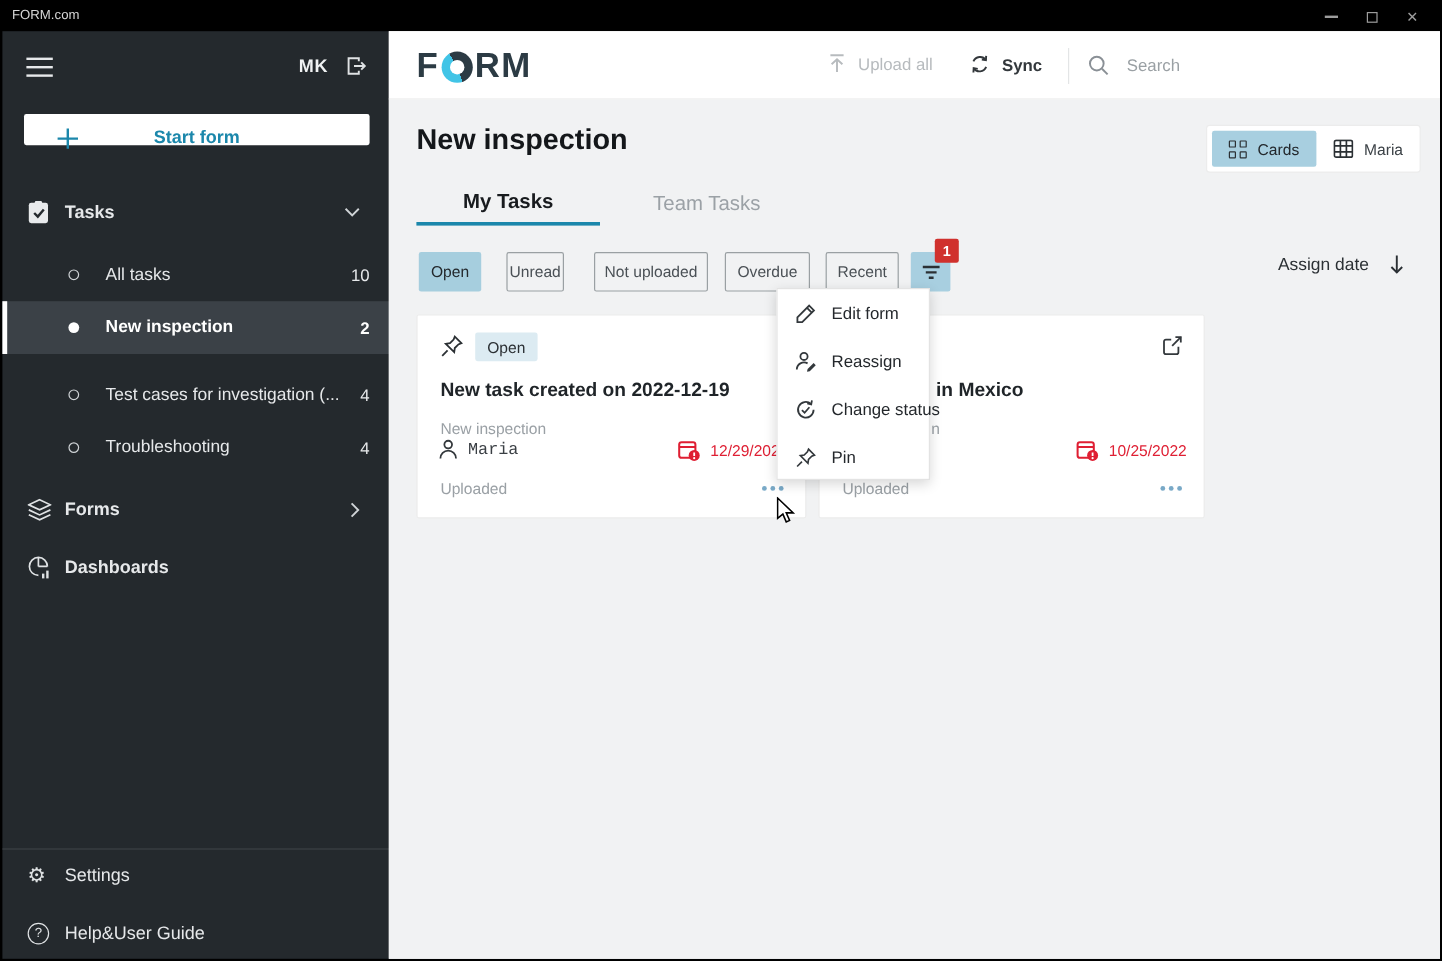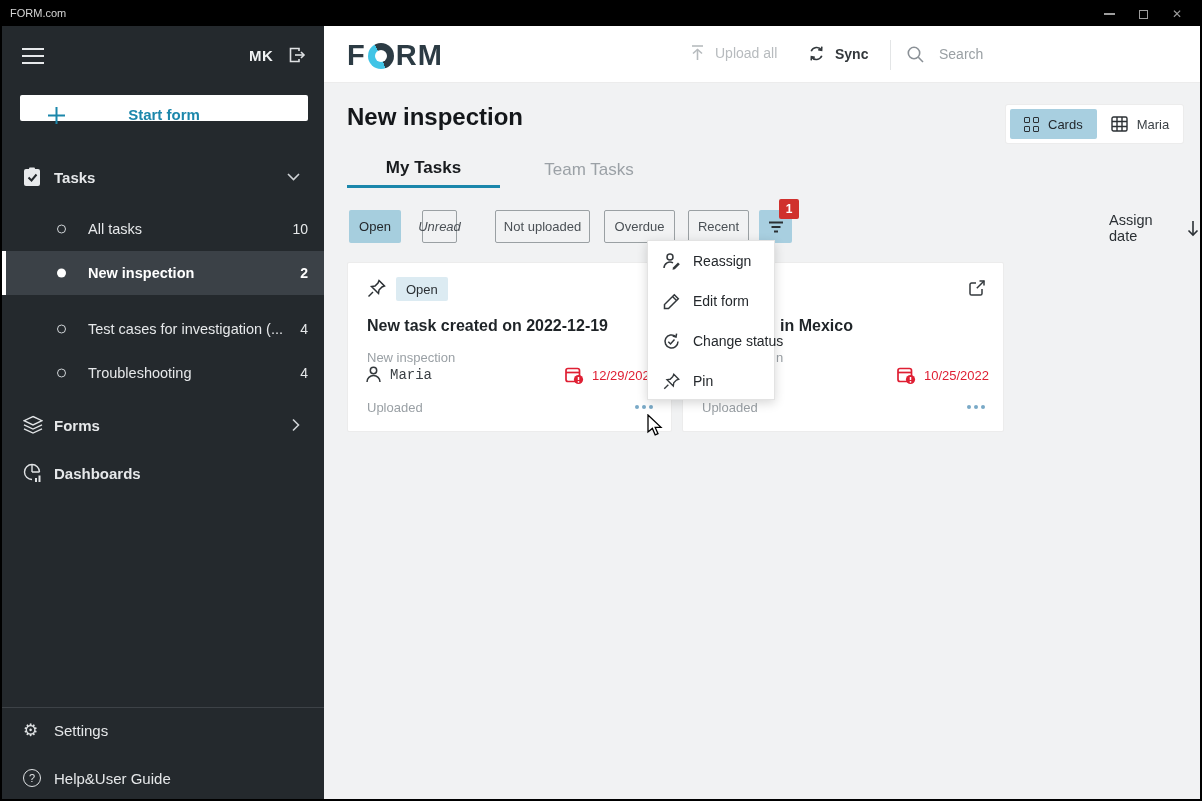--- a/index.html
+++ b/index.html
@@ -66,27 +66,27 @@
   .gridicon i { width:6px; height:6px; border:1.5px solid #2b3034; border-radius:1px; }
 
   .tab { position:absolute; top:68px; height:37px; display:flex; align-items:center; justify-content:center; cursor:pointer; }
   .tab-my { left:23px; width:153px; font-size:17px; font-weight:bold; color:#181b1e; border-bottom:3px solid #1b87ab; }
   .tab-team { left:176px; width:178px; font-size:17px; color:#9ba1a6; }
 
   .chip { position:absolute; top:127px; height:33px; display:flex; align-items:center; justify-content:center; font-size:13px; border-radius:2px; cursor:pointer; }
   .chip-active { background:#a6cede; color:#23282c; border:none; }
   .chip-plain { background:transparent; border:1px solid #9aa0a3; color:#4a5055; }
   .chip-0 { left:25px; width:52px; }
-  .chip-1 { left:98px; width:35px;font-style:italic; }
+  .chip-1 { left:98px; width:48px; }
   .chip-2 { left:171px; width:95px; }
   .chip-3 { left:280px; width:71px; }
   .chip-4 { left:364px; width:61px; }
   .filter-btn { position:absolute; left:435px; top:127px; width:33px; height:33px; background:#a8cfe0; border-radius:2px; border:none; display:flex; align-items:center; justify-content:center; cursor:pointer; }
   .filter-badge { position:absolute; left:455px; top:116px; min-width:20px; height:20px; background:#d0312d; color:#fff; font-size:12px; font-weight:bold; display:flex; align-items:center; justify-content:center; border-radius:2px; padding:0 4px; }
-  .sort-wrap { position:absolute; left:741px; top:129px; display:flex; align-items:center; gap:16px; cursor:pointer;margin-left:44px; }
+  .sort-wrap { position:absolute; left:741px; top:129px; display:flex; align-items:center; gap:16px; cursor:pointer; }
   .sort-label { font-size:14.5px; color:#2b3034; }
 
   
   .card { position:absolute; top:179px; height:170px; background:#fff; border:1px solid #ececec; border-radius:2px; }
   .card-1 { left:23px; width:325px; }
   .card-2 { left:358px; width:322px; }
   .pin-top { position:absolute; left:18px; top:15px; }
   .status-badge { position:absolute; left:48px; top:14px; height:24px; padding:0 10px; background:#dcebf2; border-radius:2px; font-size:13px; color:#2b3034; display:flex; align-items:center; }
   .card-title { position:absolute; left:19px; top:54px; font-size:16px; font-weight:bold; color:#1f2428; white-space:nowrap; }
   .card-sub { position:absolute; left:19px; top:87px; font-size:13px; color:#9aa0a5; }
@@ -386,42 +386,42 @@
         <div class="more-dots">
             <i></i>
             <i></i>
             <i></i>
           </div>
       </div>
 
       <div class="ctx-menu">
         <div class="ctx-item">
           <span>
+            <svg width="19" height="19" viewBox="0 0 19 19" fill="none" stroke="#33383c" stroke-width="1.5">
+                <path d="M12.3 2.7 l4 4 L6.5 16.5 H2.5 v-4 Z"></path>
+                <path d="M10.5 4.5 l4 4"></path>
+              </svg>
+          </span>
+          <span>Edit form</span>
+        </div>
+        <div class="ctx-item">
+          <span>
             <svg width="19" height="19" viewBox="0 0 19 19">
                 <g fill="none" stroke="#33383c" stroke-width="1.5">
                   <circle cx="8" cy="5" r="3"></circle>
                   <path d="M2 16 a6 6 0 0 1 9 -5.2"></path>
                 </g>
                 <path d="M11 15.5 l5 -5 l1.8 1.8 l-5 5 l-2.3 0.5 Z" fill="#33383c"></path>
               </svg>
           </span>
           <span>Reassign</span>
         </div>
         <div class="ctx-item">
           <span>
             <svg width="19" height="19" viewBox="0 0 19 19" fill="none" stroke="#33383c" stroke-width="1.5">
-                <path d="M12.3 2.7 l4 4 L6.5 16.5 H2.5 v-4 Z"></path>
-                <path d="M10.5 4.5 l4 4"></path>
-              </svg>
-          </span>
-          <span>Edit form</span>
-        </div>
-        <div class="ctx-item">
-          <span>
-            <svg width="19" height="19" viewBox="0 0 19 19" fill="none" stroke="#33383c" stroke-width="1.5">
                 <path d="M16 9.5 a6.5 6.5 0 1 1 -2.2 -4.9"></path>
                 <path d="M14.6 1.6 l-0.6 3.4 l-3.3 -0.9"></path>
                 <path d="M6.3 9.8 l2.2 2.2 l4 -4.6"></path>
               </svg>
           </span>
           <span>Change status</span>
         </div>
         <div class="ctx-item">
           <span>
             <svg width="19" height="19" viewBox="0 0 21 21" fill="none" stroke="#33383c" stroke-width="1.5">

